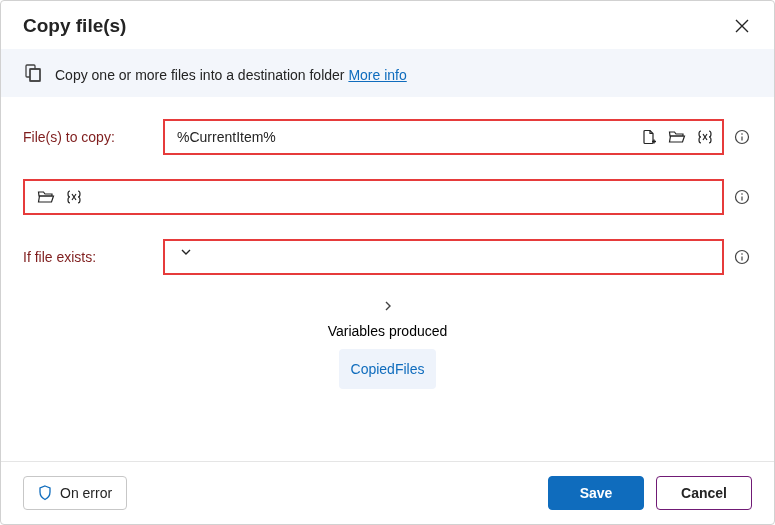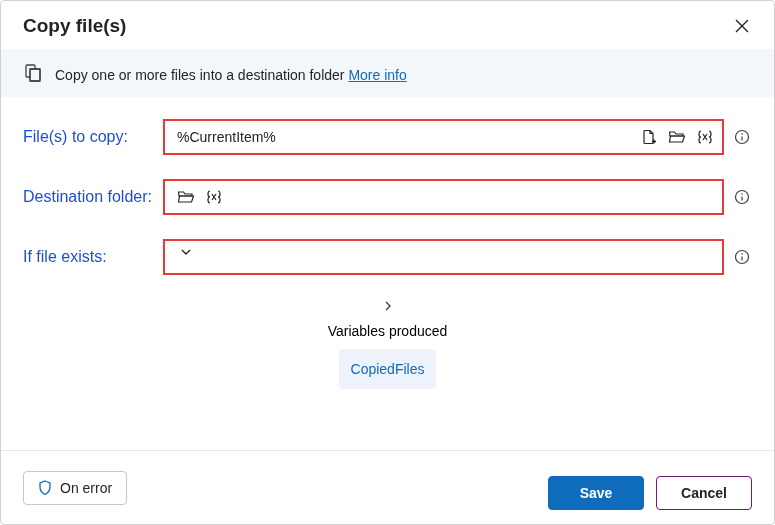--- a/index.html
+++ b/index.html
@@ -21,21 +21,21 @@
   .banner {
     background: #f3f6fb;
     padding: 14px 22px;
     display: flex; align-items: flex-end; gap: 12px;
     font-size: 14px; color: #242424;
   }
   .banner a { color: #0f6cbd; text-decoration: underline; cursor: pointer; }
   .content { padding: 22px 22px 10px 22px; flex: 1; }
   .section-title { font-size: 18px; color: #3b3b3b; margin: 10px 0 22px 0; font-weight: 400; }
   .row { display: flex; align-items: center; margin-bottom: 24px; }
-  .label { width: 140px; font-size: 16px; color: #1d4ed8; }
+  .label { width: 140px; font-size: 14px; color: #7f1d1d; }
   .field-wrap { flex: 1; display: flex; align-items: center; gap: 8px; }
   .field {
     flex: 1;
     border: 2.5px solid #e63b3b;
     height: 36px;
     display: flex; 
     padding: 0 6px 0 10px;
     background: #fff;
   }
   .field input {
@@ -47,28 +47,28 @@
   .icon-btn { width:22px; height:22px; display:flex; align-items:center; justify-content:center; cursor:pointer; color:#242424; }
   .info-btn { width:20px; height:20px; display:flex; align-items:center; justify-content:center; cursor:pointer; color:#424242; }
   .vars-row { display:flex; align-items:center; gap:10px; margin-top:6px; font-size:14px;flex-direction:column; }
   .chev { width:14px; height:14px; display:flex; align-items:center; justify-content:center; color:#424242; cursor:pointer;}
   .chip {
     background:#eef3fb; color:#0f6cbd; padding:12px 12px; border-radius:4px; font-size:14px; cursor:pointer;
   }
   .footer {
     border-top:1px solid #e5e5e5;
     padding:14px 22px;
-    display:flex; align-items:center; justify-content:space-between;
+    display:flex; align-items:flex-start; justify-content:space-between;
   }
   .onerror {
     border:1px solid #c7c7c7; border-radius:4px; height:34px;
     padding:0 14px; display:flex; align-items:center; gap:8px;
     font-size:14px; color:#242424; background:#fff; cursor:pointer;
   }
-  .right-btns { display:flex; gap:12px;margin-top:11px; }
+  .right-btns { display:flex; gap:12px; }
   .btn {
     height:34px; min-width:96px; border-radius:4px;
     font-size:14px; font-weight:600;
     display:flex; align-items:center; justify-content:center;
     cursor:pointer; padding:0 18px;
   }
   .btn-primary { background:#0f6cbd; color:#fff; border:1px solid #0f6cbd; }
   .btn-secondary { background:#fff; color:#242424; border:1px solid #701a75; }
   svg { display:block; }
 </style>
@@ -131,21 +131,20 @@
           <svg width="16" height="16" viewBox="0 0 16 16" fill="none" stroke="currentColor" stroke-width="1.2">
               <circle cx="8" cy="8" r="6.5"></circle>
               <circle cx="8" cy="5" r="0.8" fill="currentColor" stroke="none"></circle>
               <path d="M8 7.5 v4"></path>
             </svg>
         </div>
       </div>
     </div>
 
     <div class="row">
-      <div class="label">Destination folder:</div>
       <div class="field-wrap">
         <div class="field">
           <div class="icons">
             <div class="icon-btn">
               <svg width="18" height="16" viewBox="0 0 18 16" fill="none" stroke="currentColor" stroke-width="1.2">
                 <path d="M1.5 3 h5 l1.5 2 h7 v2 h-13 z"></path>
                 <path d="M2.5 7 h14 l-2 6 h-13 z"></path>
               </svg>
             </div>
             <div class="icon-btn">

